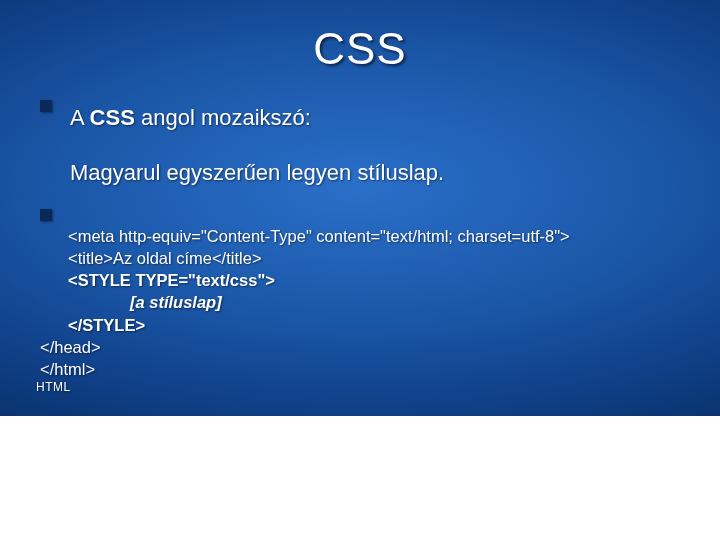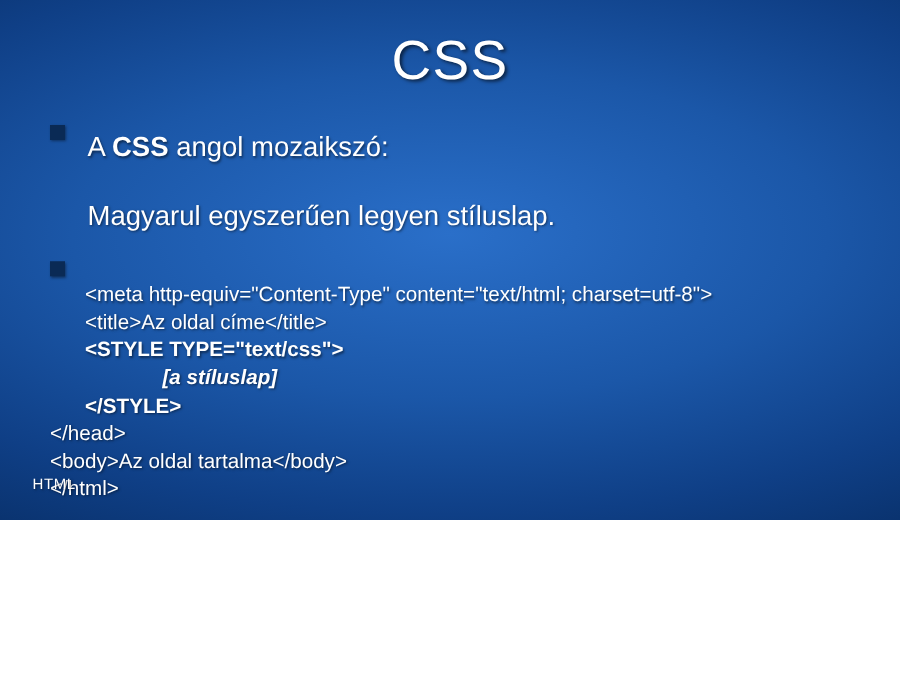--- a/index.html
+++ b/index.html
@@ -55,21 +55,21 @@
     line-height: 1.35;
     padding-left: 0px;
     text-shadow: 1px 1px 2px rgba(0,0,0,0.5);
     font-family: Verdana, Geneva, sans-serif;
   }
   .code-block .indent1 { padding-left: 28px; }
   .code-block .indent2 { padding-left: 90px; }
   .italic { font-style: italic; }
   .footer {
     position: absolute;
-    left: 26px;
+    left: 36px;
     bottom: 22px;
     font-size: 12px;
     letter-spacing: 0.5px;
     text-shadow: 1px 1px 2px rgba(0,0,0,0.5);
   }
 </style>
 </head>
 <body>
 
 <div class="slide">
@@ -91,21 +91,20 @@
       <div class="bullet"></div>
     </div>
 
     <div class="code-block">
       <div class="indent1">&lt;meta http-equiv="Content-Type" content="text/html; charset=utf-8"&gt;</div>
       <div class="indent1">&lt;title&gt;Az oldal címe&lt;/title&gt;</div>
       <div class="indent1 bold">&lt;STYLE TYPE="text/css"&gt;</div>
       <div class="indent2 bold italic">[a stíluslap]</div>
       <div class="indent1 bold">&lt;/STYLE&gt;</div>
       <div>&lt;/head&gt;</div>
-      <div>&lt;body&gt;Az oldal tartalma&lt;/body&gt;</div>
       <div>&lt;/html&gt;</div>
     </div>
 
   </div>
 
   <div class="footer">HTML</div>
 
 </div>
 
 </body></html>

